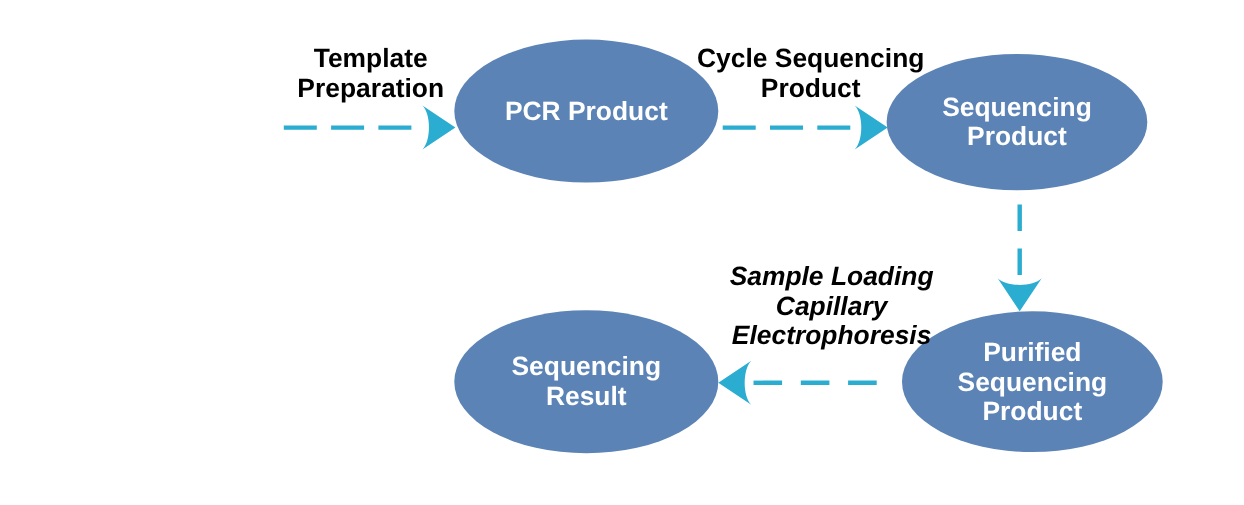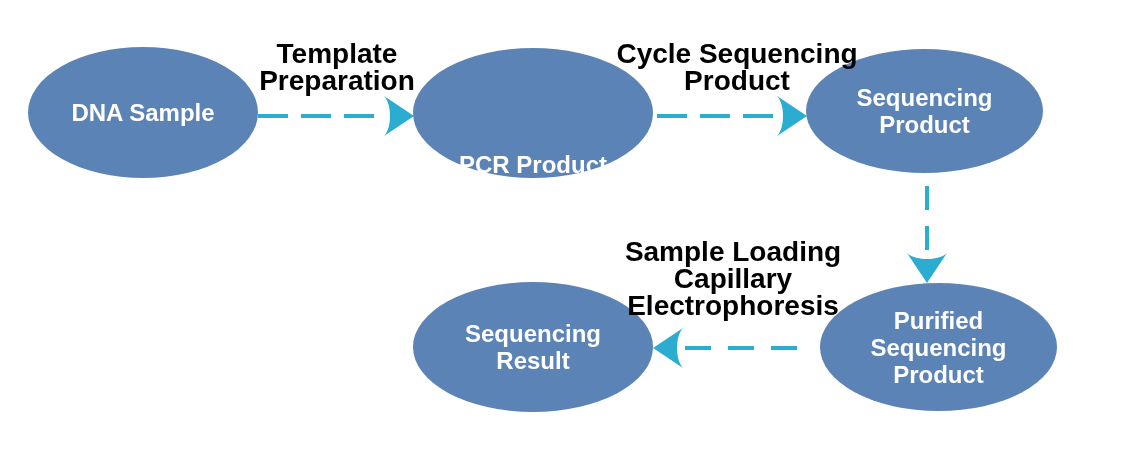--- a/index.html
+++ b/index.html
@@ -27,21 +27,21 @@
   }
   .node-label {
     font-size: 24px;
     font-weight: bold;
     line-height: 27px;
     white-space: pre-line;
   }
   .edge-label {
     position: absolute;
     color: var(--label-text, #000000);
-    font-size: 28px;
+    font-size: 24px;
     font-weight: bold;
     line-height: 27px;
     text-align: center;
     white-space: pre-line;
   }
   .arrow {
     position: absolute;
     color: var(--arrow, #2bacd1);
     overflow: visible;
   }
@@ -51,25 +51,22 @@
   }
   .arrow path {
     fill: currentColor;
   }
 </style>
 </head>
 <body>
 
 <div class="diagram">
 
-  <div class="node" style="left:28px; top:47px; width:230px; height:131px;">
-    <span class="node-label">DNA Sample</span>
-  </div>
 
-  <div class="node" style="left:413px; top:48px; width:240px; height:130px;align-items:flex-end;">
+  <div class="node" style="left:413px; top:36px; width:240px; height:130px;">
     <span class="node-label">PCR Product</span>
   </div>
 
   <div class="node" style="left:806px; top:49px; width:237px; height:124px;">
     <span class="node-label">Sequencing
 Product</span>
   </div>
 
   <div class="node" style="left:820px; top:283px; width:237px; height:128px;">
     <span class="node-label">Purified
@@ -81,21 +78,21 @@
     <span class="node-label">Sequencing
 Result</span>
   </div>
 
   <div class="edge-label" style="left:237px; top:40px; width:200px;">Template
 Preparation</div>
 
   <div class="edge-label" style="left:607px; top:40px; width:260px;">Cycle Sequencing
 Product</div>
 
-  <div class="edge-label" style="left:603px; top:238px; width:260px;">Sample Loading
+  <div class="edge-label" style="left:626px; top:238px; width:260px;font-style:italic;">Sample Loading
 Capillary
 Electrophoresis</div>
 
   <svg class="arrow" style="left:258px; top:95px;" width="158" height="42" viewBox="0 0 158 42" aria-hidden="true">
     <line x1="0" y1="21" x2="126" y2="21" stroke-dasharray="30 13"></line>
     <path d="M156,21 L126,1 C134,9 134,33 126,41 Z"></path>
   </svg>
 
   <svg class="arrow" style="left:657px; top:95px;" width="152" height="42" viewBox="0 0 152 42" aria-hidden="true">
     <line x1="0" y1="21" x2="120" y2="21" stroke-dasharray="30 13"></line>

